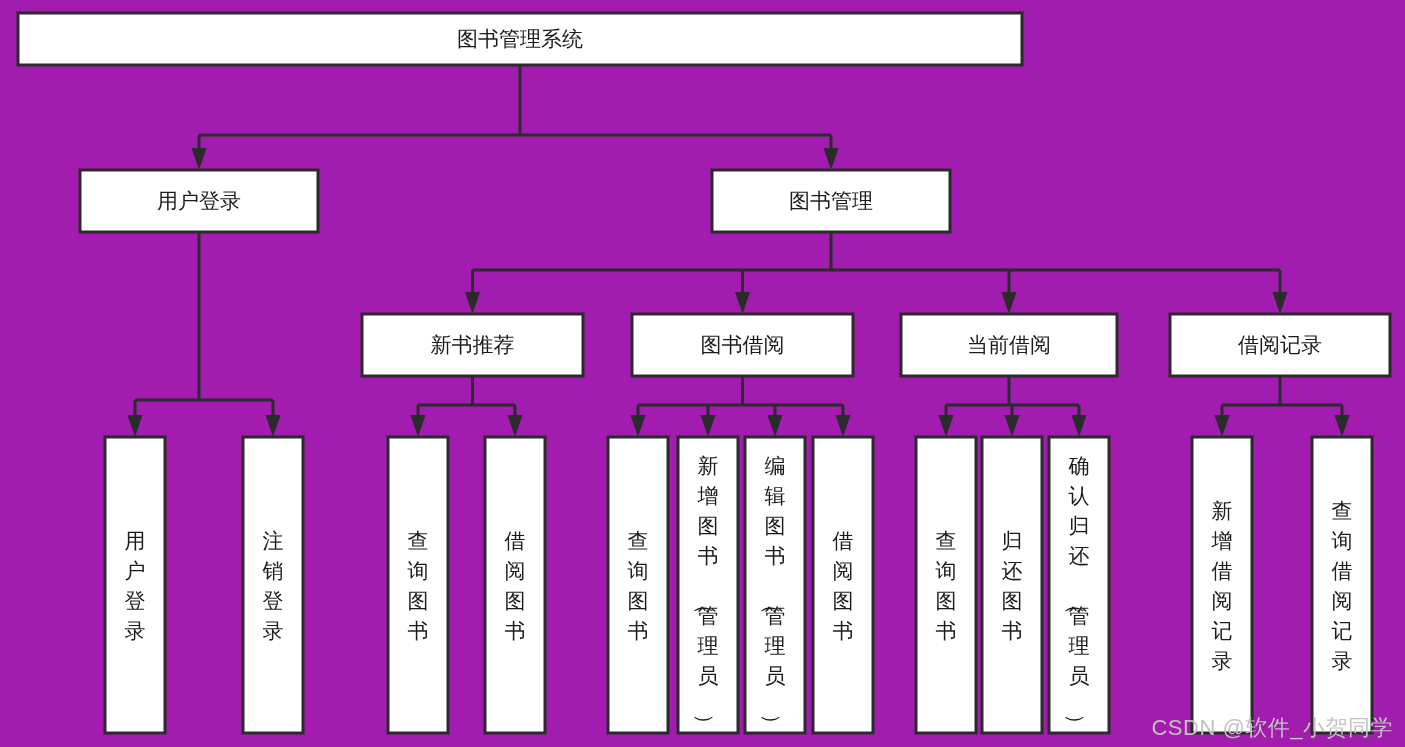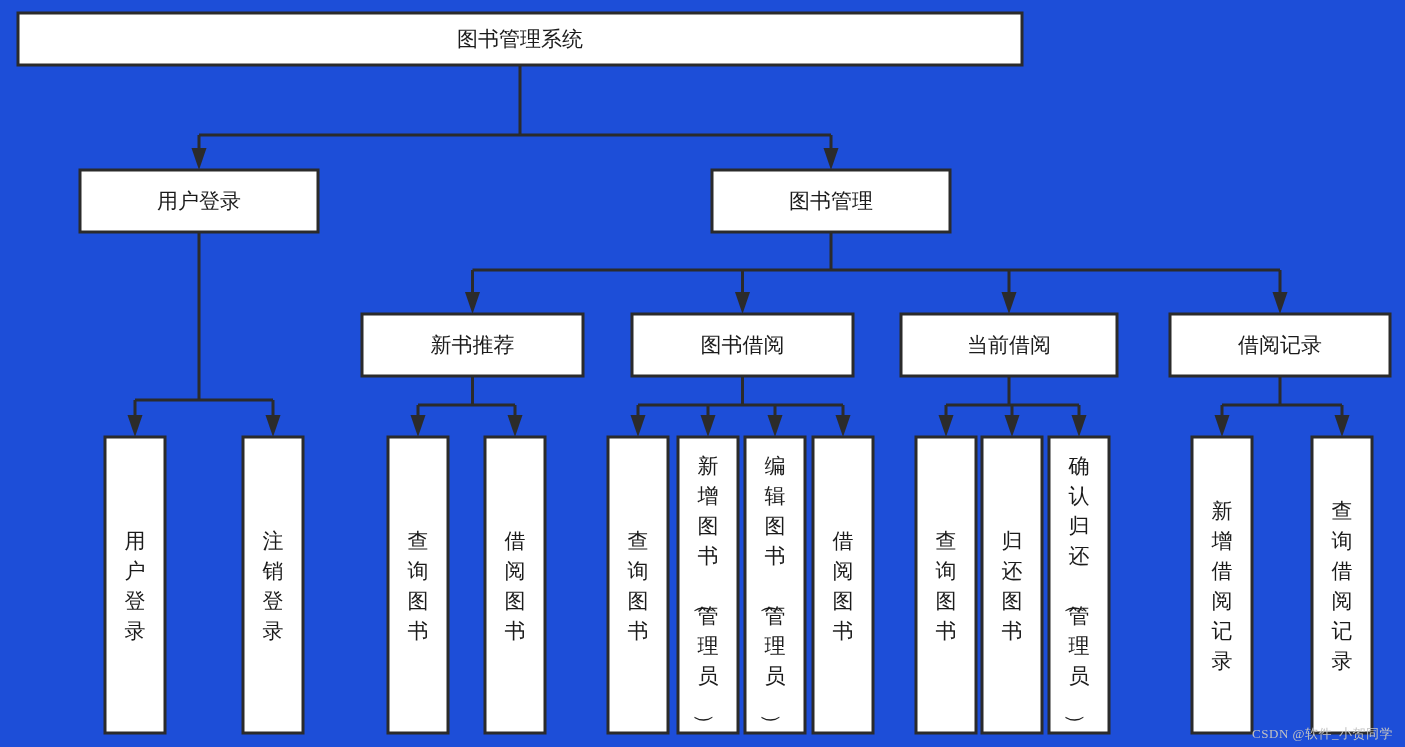--- a/index.html
+++ b/index.html
@@ -8,21 +8,21 @@
     padding: 0;
     background: #ffffff;
   }
   body {
     font-family: "DejaVu Sans", "Liberation Sans", sans-serif;
   }
   #diagram-root {
     position: relative;
     width: 1405px;
     height: 747px;
-    background: #1d4ed8;
+    background: #a21caf;
     overflow: hidden;
   }
   svg#tree-svg {
     position: absolute;
     left: 0;
     top: 0;
     width: 1405px;
     height: 747px;
     display: block;
   }
@@ -56,22 +56,22 @@
   .leaf-label {
     font-family: "DejaVu Sans", "Liberation Sans", sans-serif;
     font-size: 21px;
     fill: #1b1b1b;
     text-anchor: middle;
   }
   .watermark-text {
     position: absolute;
     right: 12px;
     bottom: 4px;
-    font-family: Liberation Serif, serif;
-    font-size: 13px;
+    font-family: Liberation Sans, sans-serif;
+    font-size: 22px;
     color: #c2c2c2;
     white-space: nowrap;
     letter-spacing: 0.5px;
     user-select: none;
   }
 </style>
 </head>
 <body>
 
 <div id="diagram-root">

